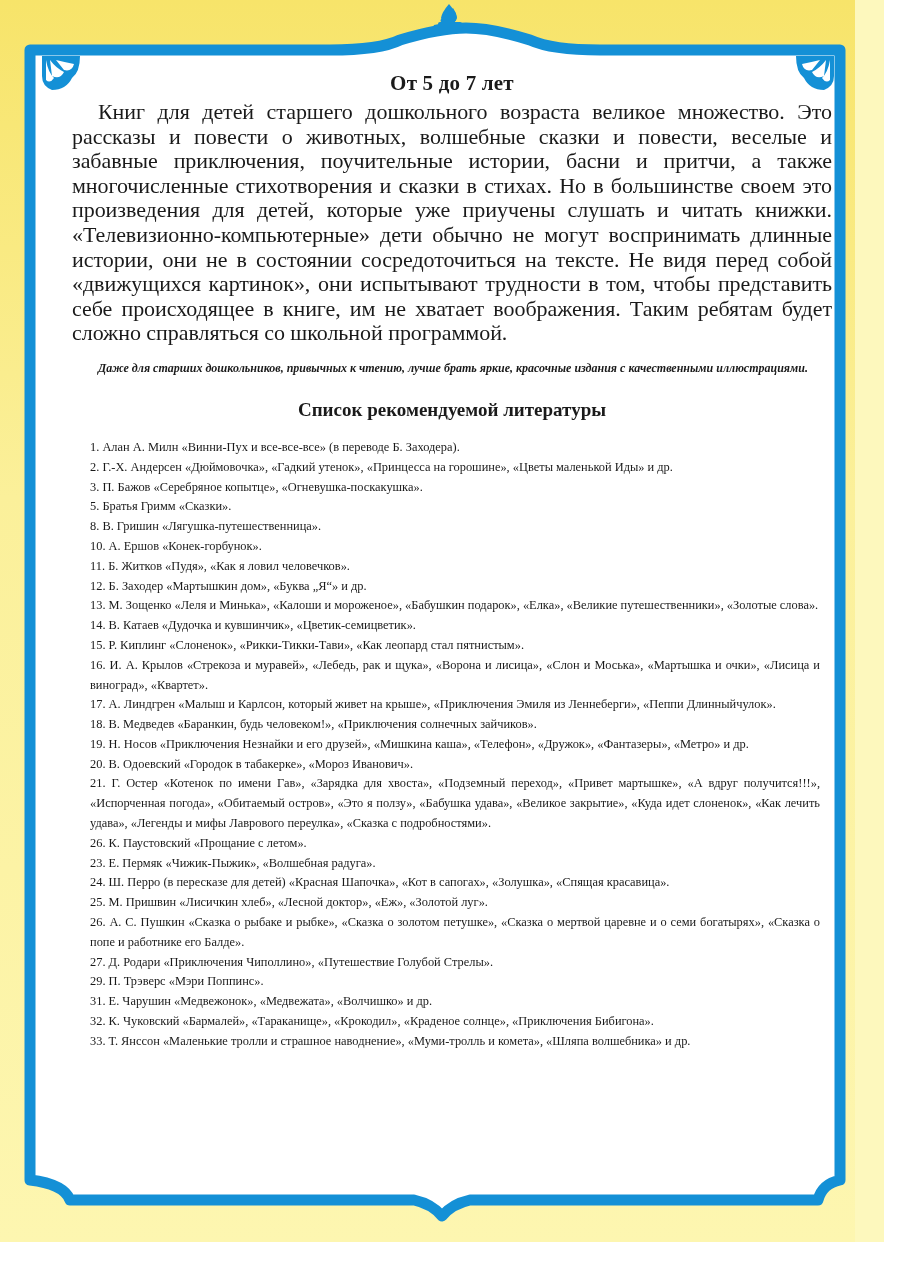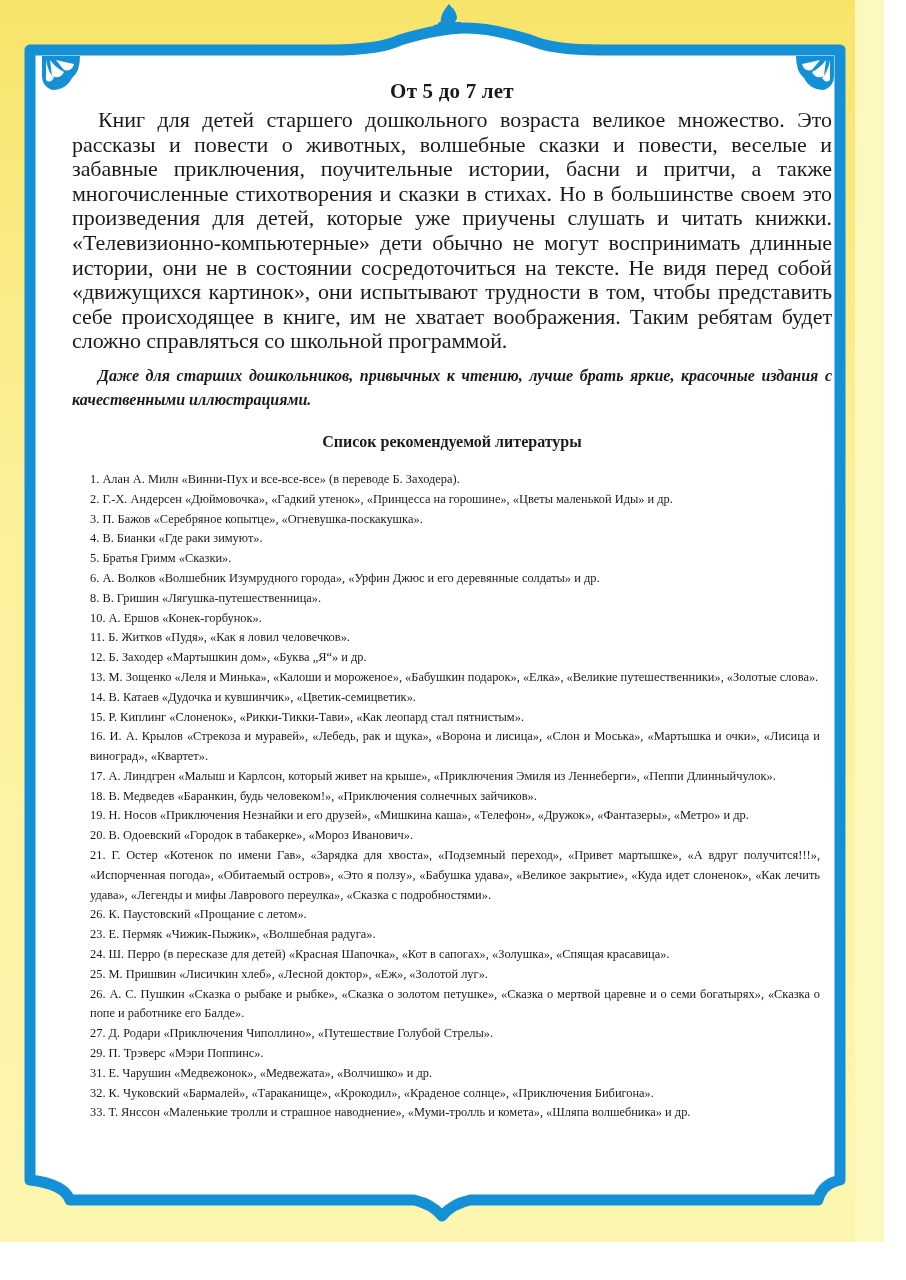--- a/index.html
+++ b/index.html
@@ -12,37 +12,37 @@
   .page-bg {
     position: absolute; left: 0; top: 0; width: 884px; height: 1242px;
     background: linear-gradient(180deg, #f7e46a 0%, #fbf09a 40%, #fdf6b0 100%);
   }
   .page-bg-right {
     position: absolute; left: 855px; top: 0; width: 29px; height: 1242px;
     background: #fdf8bd;
   }
   svg.frame { position: absolute; left: 0; top: 0; width: 906px; height: 1280px; }
   .content {
-    position: absolute; left: 72px; top: 72px; width: 760px;
+    position: absolute; left: 72px; top: 64px; width: 760px;
   }
   .title {
     text-align: center; font-weight: bold; font-size: 21px;
     margin: 0; padding-top: 4px; height: 30px; line-height: 30px;
     letter-spacing: 0.2px;
   }
   .intro {
     font-size: 22px; line-height: 24.6px; text-align: justify;
     margin: 2px 0 0 0; text-indent: 26px; letter-spacing: -0.05px;
   }
   .emphasis {
-    font-size: 16px; line-height: 24px; font-style: italic; font-weight: bold;
+    font-size: 12px; line-height: 24px; font-style: italic; font-weight: bold;
     margin: 10px 0 0 0; text-indent: 26px; text-align: justify;
   }
   .list-title {
-    text-align: center; font-weight: bold; font-size: 16px; margin: 18px 0 0 0;
+    text-align: center; font-weight: bold; font-size: 19px; margin: 18px 0 0 0;
     height: 24px; line-height: 24px;
   }
   ol.books {
     list-style: none; margin: 16px 4px 0 0; padding: 0 0 0 18px;
     font-size: 12.4px; line-height: 19.8px; width: 730px;
   }
   ol.books li { margin: 0; padding: 0; text-align: justify; }
 </style>
 </head>
 <body>
@@ -79,23 +79,21 @@
 
 <div class="content">
   <h1 class="title">От 5 до 7 лет</h1>
   <p class="intro">Книг для детей старшего дошкольного возраста великое множество. Это рассказы и повести о животных, волшебные сказки и повести, веселые и забавные приключения, поучительные истории, басни и притчи, а также многочисленные стихотворения и сказки в стихах. Но в большинстве своем это произведения для детей, которые уже приучены слушать и читать книжки. «Телевизионно-компьютерные» дети обычно не могут воспринимать длинные истории, они не в состоянии сосредоточиться на тексте. Не видя перед собой «движущихся картинок», они испытывают трудности в том, чтобы представить себе происходящее в книге, им не хватает воображения. Таким ребятам будет сложно справляться со школьной программой.</p>
   <p class="emphasis">Даже для старших дошкольников, привычных к чтению, лучше брать яркие, красочные издания с качественными иллюстрациями.</p>
   <h2 class="list-title">Список рекомендуемой литературы</h2>
   <ol class="books">
     <li>1. Алан А. Милн «Винни-Пух и все-все-все» (в переводе Б. Заходера).</li>
     <li>2. Г.-Х. Андерсен «Дюймовочка», «Гадкий утенок», «Принцесса на горошине», «Цветы маленькой Иды» и др.</li>
     <li>3. П. Бажов «Серебряное копытце», «Огневушка-поскакушка».</li>
-    <li>4. В. Бианки «Где раки зимуют».</li>
     <li>5. Братья Гримм «Сказки».</li>
-    <li>6. А. Волков «Волшебник Изумрудного города», «Урфин Джюс и его деревянные солдаты» и др.</li>
     <li>8. В. Гришин «Лягушка-путешественница».</li>
     <li>10. А. Ершов «Конек-горбунок».</li>
     <li>11. Б. Житков «Пудя», «Как я ловил человечков».</li>
     <li>12.  Б. Заходер «Мартышкин дом», «Буква „Я“» и др.</li>
     <li>13. М. Зощенко «Леля и Минька», «Калоши и мороженое», «Бабушкин подарок», «Елка», «Великие путешественники», «Золотые слова».</li>
     <li>14. В. Катаев «Дудочка и кувшинчик», «Цветик-семицветик».</li>
     <li>15. Р. Киплинг «Слоненок», «Рикки-Тикки-Тави», «Как леопард стал пятнистым».</li>
     <li>16. И. А. Крылов «Стрекоза и муравей», «Лебедь, рак и щука», «Ворона и лисица», «Слон и Моська», «Мартышка и очки», «Лисица и виноград», «Квартет».</li>
     <li>17. А. Линдгрен «Малыш и Карлсон, который живет на крыше», «Приключения Эмиля из Леннеберги», «Пеппи Длинныйчулок».</li>
     <li>18. В. Медведев «Баранкин, будь человеком!», «Приключения солнечных зайчиков».</li>

